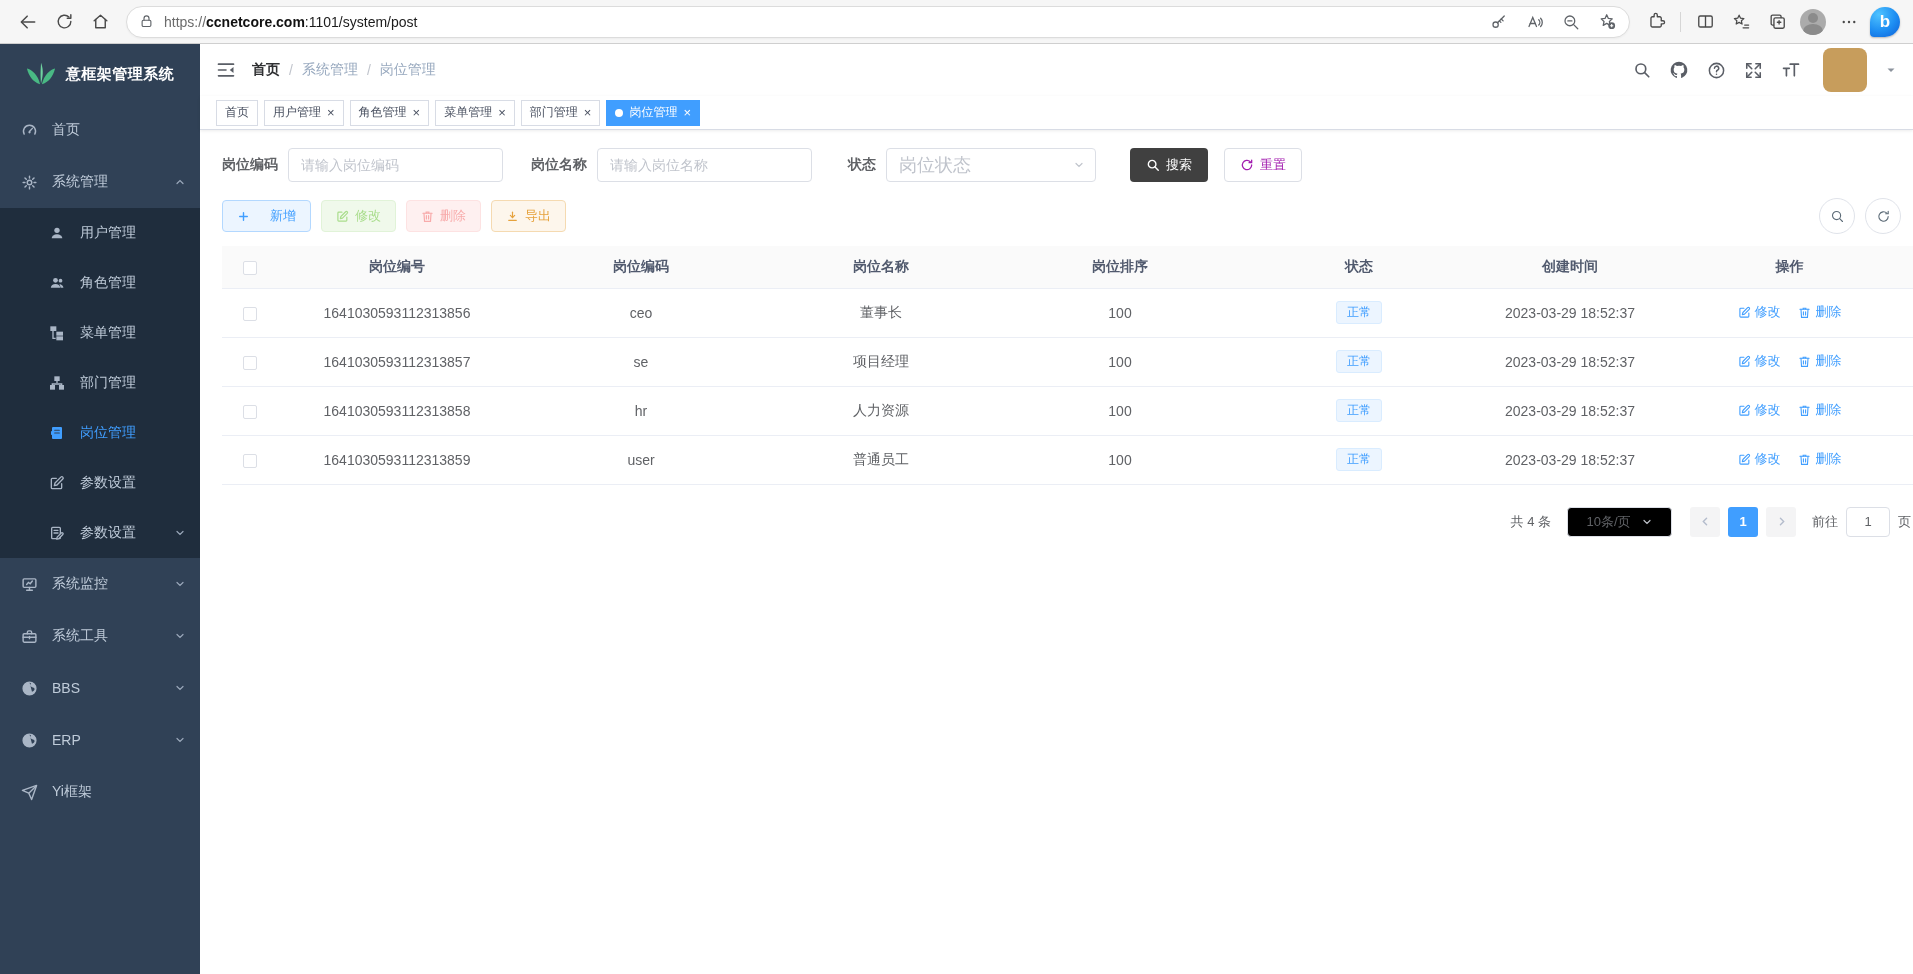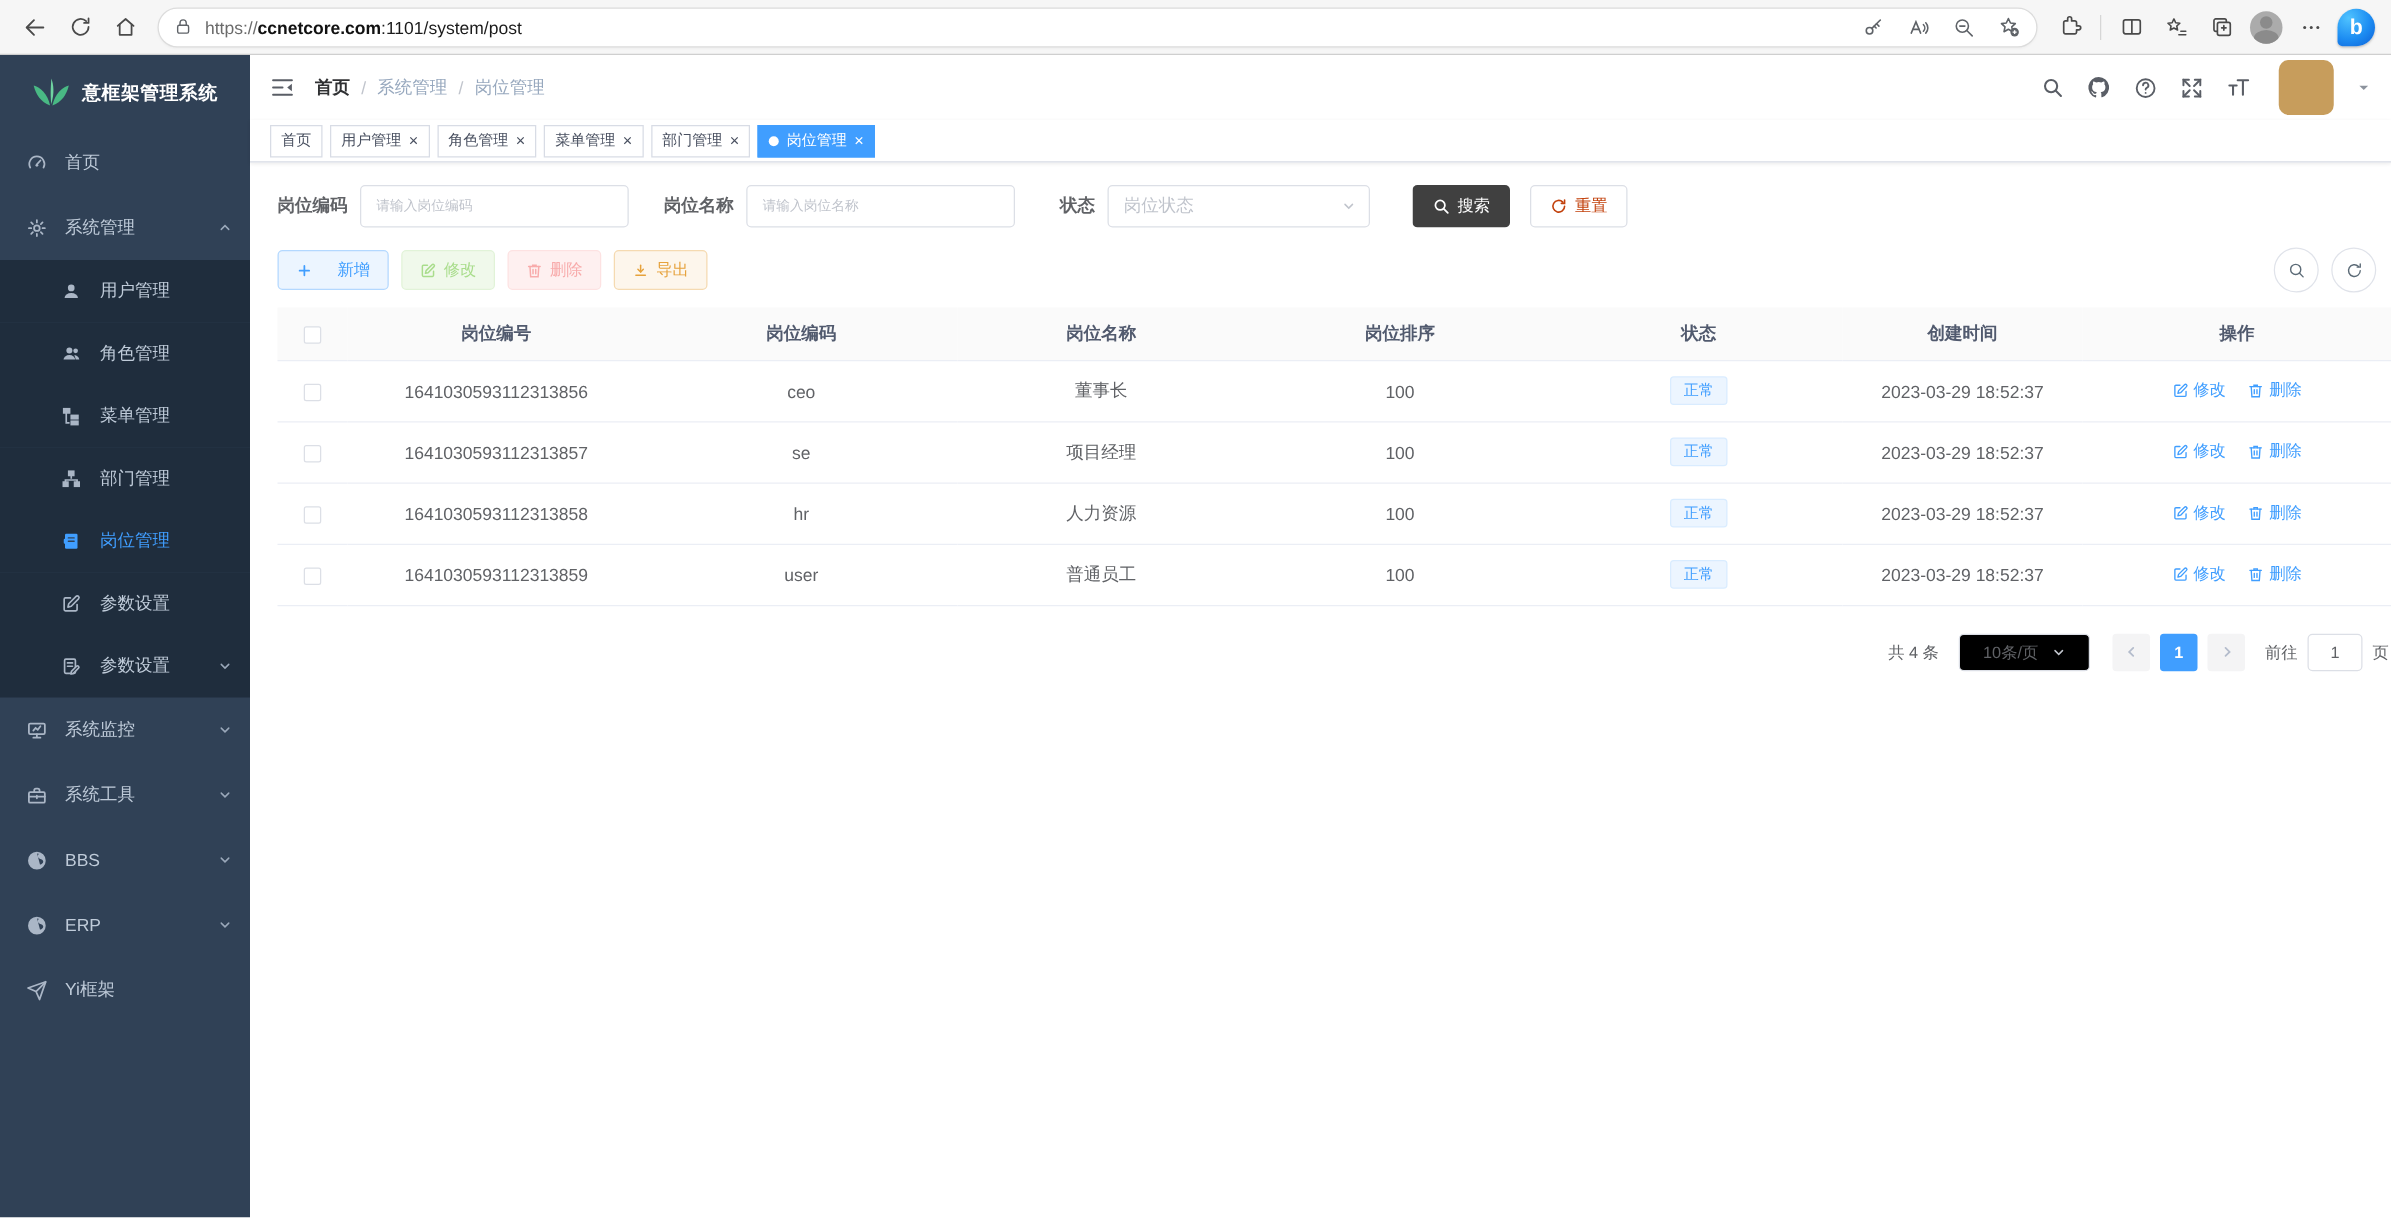--- a/index.html
+++ b/index.html
@@ -59,28 +59,28 @@
   .tabsbar { height:34px; flex:0 0 34px; display:flex; align-items:center; padding:0 16px; background:#fff; border-bottom:1px solid #d8dce5; box-shadow:0 1px 3px rgba(0,0,0,.08); }
   .tag { height:26px; display:flex; align-items:center; gap:6px; border:1px solid #d8dce5; background:#fff; color:#495060; font-size:12px; padding:0 8px; margin-right:6px; cursor:pointer; }
   .tag .dot { width:8px; height:8px; border-radius:50%; background:#fff; }
   .tag .close { font-size:13px; line-height:1; }
   .tag.active { background:#409eff; border-color:#409eff; color:#fff; }
 
   
   .content { flex:1 1 auto; padding:18px 0 0 22px; min-width:0; }
   .filter-row { display:flex; align-items:center; font-size:14px; margin-bottom:16px; }
   .f-label { font-weight:700; color:#606266; margin-right:10px; white-space:nowrap; }
-  .f-input { width:215px; height:34px; border:1px solid #dcdfe6; border-radius:4px; padding:0 12px; font-size:11px; color:#606266; outline:none; }
+  .f-input { width:215px; height:34px; border:1px solid #dcdfe6; border-radius:4px; padding:0 12px; font-size:14px; color:#606266; outline:none; }
   .f-input::placeholder { color:#c0c4cc; }
-  .f-select { width:210px; height:34px; border:1px solid #dcdfe6; border-radius:4px; padding:0 10px 0 12px; display:flex; align-items:center; justify-content:space-between; color:#c0c4cc; font-size:14px; cursor:pointer; }
+  .f-select { width:210px; height:34px; border:1px solid #dcdfe6; border-radius:4px; padding:0 10px 0 12px; display:flex; align-items:center; justify-content:space-between; color:#c0c4cc; font-size:18px; cursor:pointer; }
   .f-gap { margin-right:28px; }
   .status-group { margin-left:36px; }
   .btn { height:34px; border-radius:4px; font-size:13px; display:flex; align-items:center; gap:6px; padding:0 15px; cursor:pointer; border:1px solid transparent; white-space:nowrap; }
   .btn-search { background:#404040; color:#fff; margin-left:34px; }
-  .btn-reset { background:#fff; border-color:#dcdfe6; color:#c2410c; margin-left:16px; }
+  .btn-reset { background:#fff; border-color:#dcdfe6; color:#a21caf; margin-left:16px; }
 
   .toolbar-row { display:flex; align-items:center; margin-bottom:12px; padding-right:12px; }
   .pbtn { height:32px; padding:0 14px; border-radius:4px; font-size:13px; display:flex; align-items:center; gap:6px; margin-right:10px; cursor:pointer; border:1px solid; }
   .pbtn-add { background:#ecf5ff; border-color:#b3d8ff; color:#409eff;gap:20px; }
   .pbtn-edit { background:#f0f9eb; border-color:#e1f3d8; color:#a9dd8c; }
   .pbtn-del { background:#fef0f0; border-color:#fde2e2; color:#f8abab; }
   .pbtn-export { background:#fdf6ec; border-color:#f5dab1; color:#e6a23c; }
   .tool-circles { margin-left:auto; display:flex; gap:10px; }
   .circle-btn { width:36px; height:36px; border-radius:50%; border:1px solid #e0e3ea; background:#fff; display:flex; align-items:center; justify-content:center; color:#5c6b77; cursor:pointer; }
 

